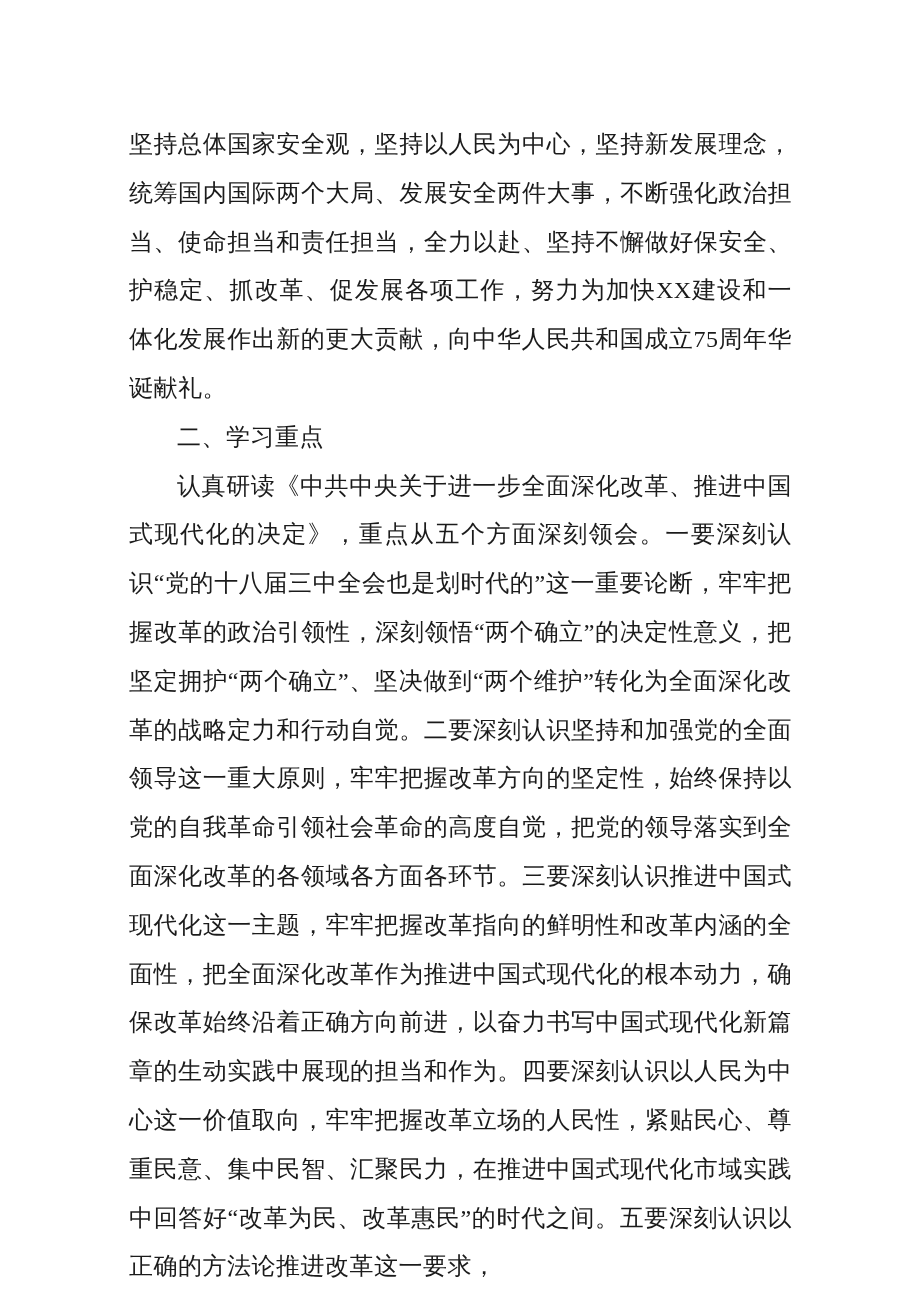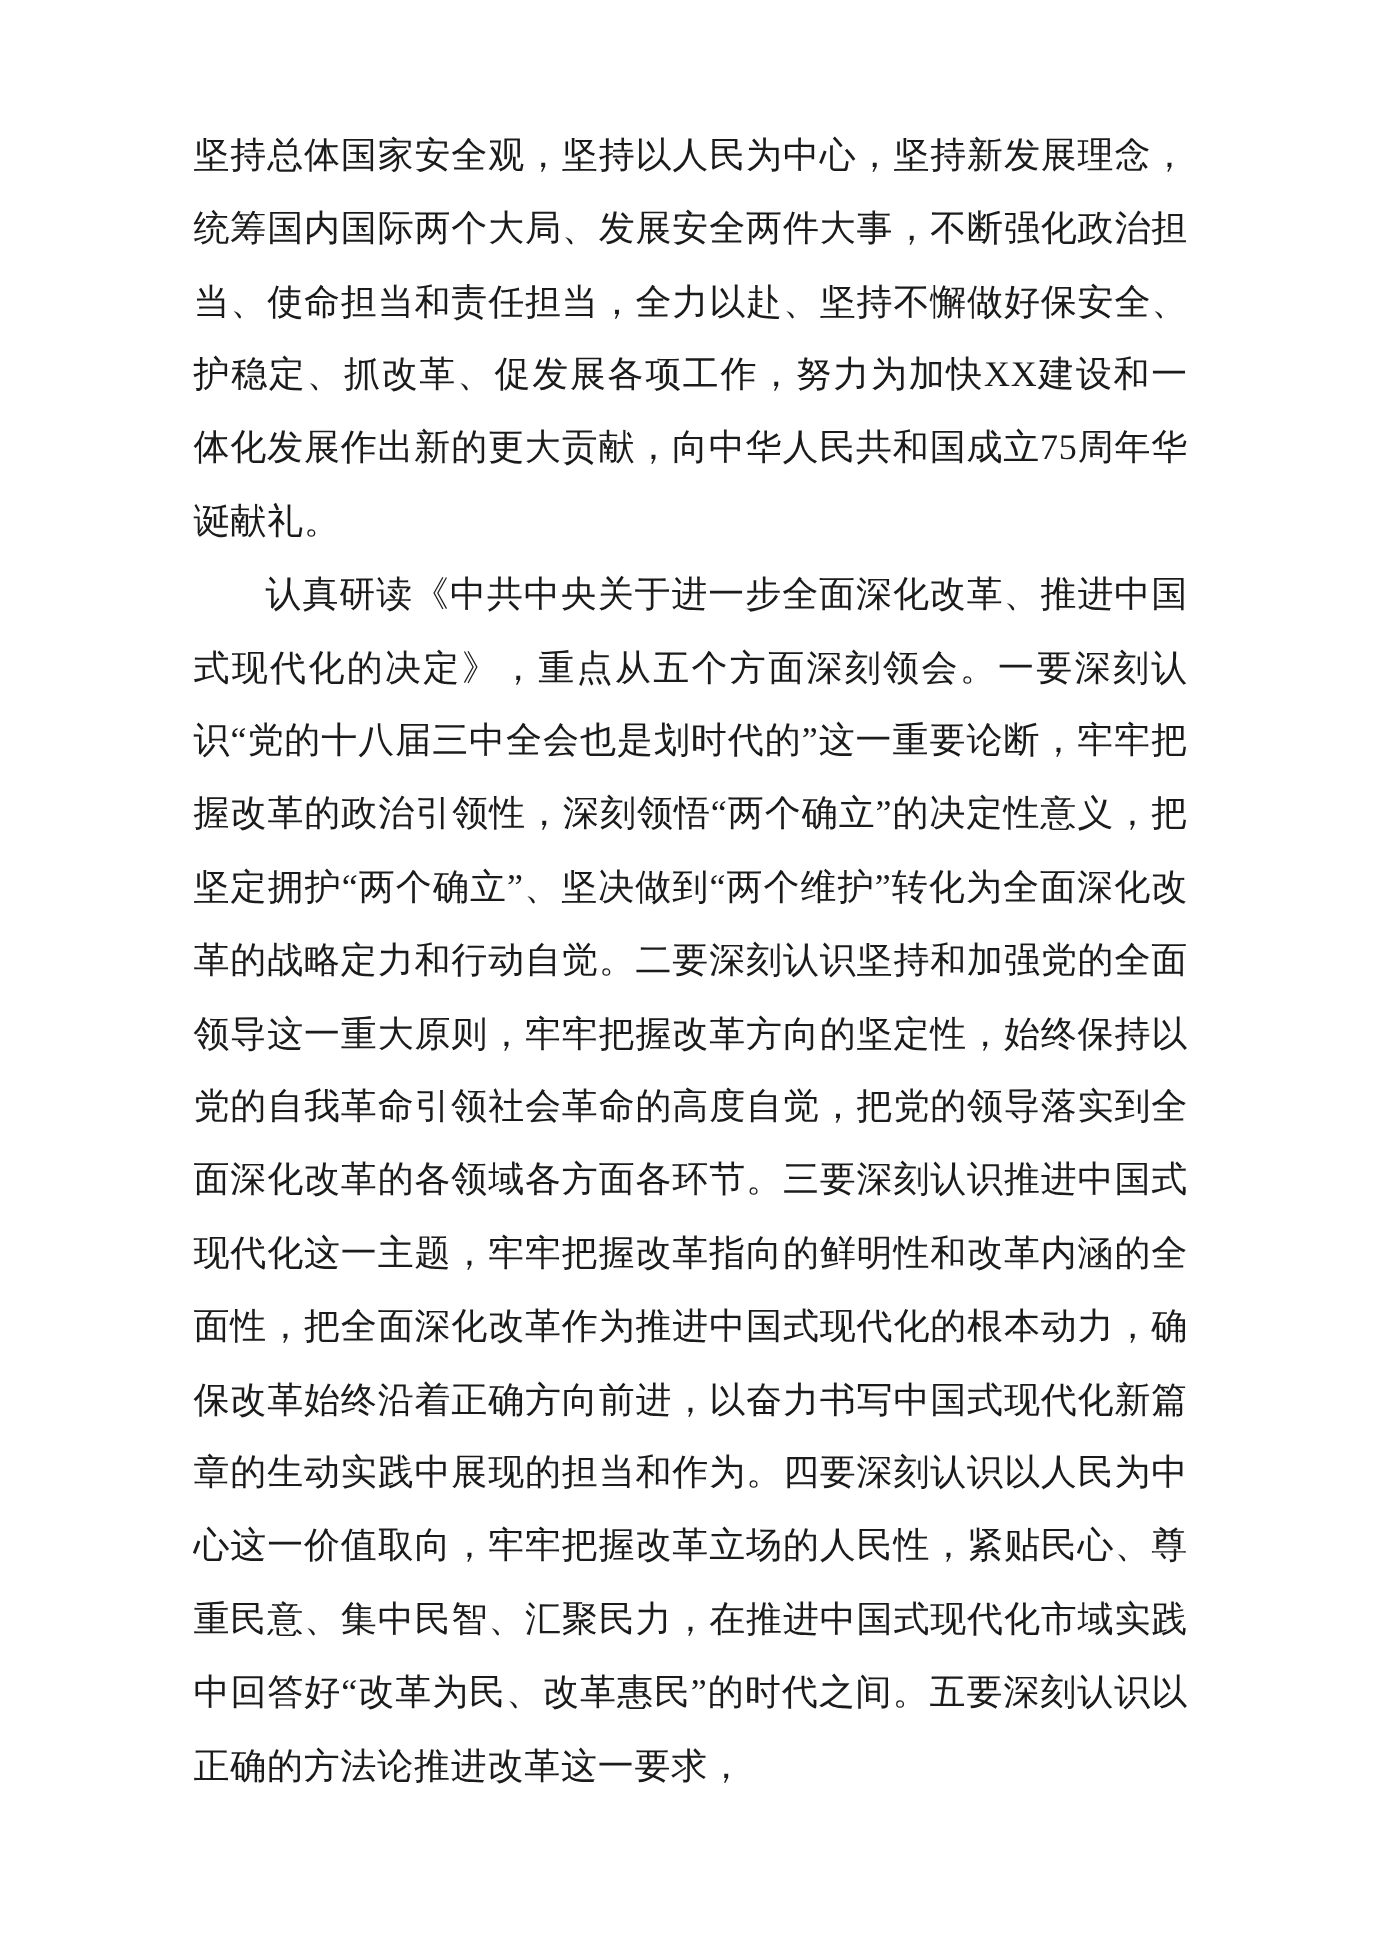--- a/index.html
+++ b/index.html
@@ -11,35 +11,36 @@
     height: 1301px;
     background: #ffffff;
     font-family: "Liberation Serif", "DejaVu Serif", serif;
     color: #1b1b1b;
     overflow: hidden;
   }
   .page {
     box-sizing: border-box;
     width: 920px;
     height: 1301px;
-    padding: 80px 128px 0 129px;
+    padding: 120px 128px 0 129px;
     background: #ffffff;
   }
   .para {
     margin: 0;
     font-size: 24px;
     line-height: 48.8px;
     text-align: justify;
     text-justify: inter-character;
     word-break: break-all;
     letter-spacing: 0.5px;
   }
   .indent {
     text-indent: 2em;
   }
 </style>
 </head>
 <body>
 
 <div class="page">
   <p class="para">坚持总体国家安全观，坚持以人民为中心，坚持新发展理念，统筹国内国际两个大局、发展安全两件大事，不断强化政治担当、使命担当和责任担当，全力以赴、坚持不懈做好保安全、护稳定、抓改革、促发展各项工作，努力为加快XX建设和一体化发展作出新的更大贡献，向中华人民共和国成立75周年华诞献礼。</p>
+  <p class="para indent">二、学习重点</p>
   <p class="para indent">认真研读《中共中央关于进一步全面深化改革、推进中国式现代化的决定》，重点从五个方面深刻领会。一要深刻认识“党的十八届三中全会也是划时代的”这一重要论断，牢牢把握改革的政治引领性，深刻领悟“两个确立”的决定性意义，把坚定拥护“两个确立”、坚决做到“两个维护”转化为全面深化改革的战略定力和行动自觉。二要深刻认识坚持和加强党的全面领导这一重大原则，牢牢把握改革方向的坚定性，始终保持以党的自我革命引领社会革命的高度自觉，把党的领导落实到全面深化改革的各领域各方面各环节。三要深刻认识推进中国式现代化这一主题，牢牢把握改革指向的鲜明性和改革内涵的全面性，把全面深化改革作为推进中国式现代化的根本动力，确保改革始终沿着正确方向前进，以奋力书写中国式现代化新篇章的生动实践中展现的担当和作为。四要深刻认识以人民为中心这一价值取向，牢牢把握改革立场的人民性，紧贴民心、尊重民意、集中民智、汇聚民力，在推进中国式现代化市域实践中回答好“改革为民、改革惠民”的时代之间。五要深刻认识以正确的方法论推进改革这一要求，</p>
 </div>
 
 </body></html>

